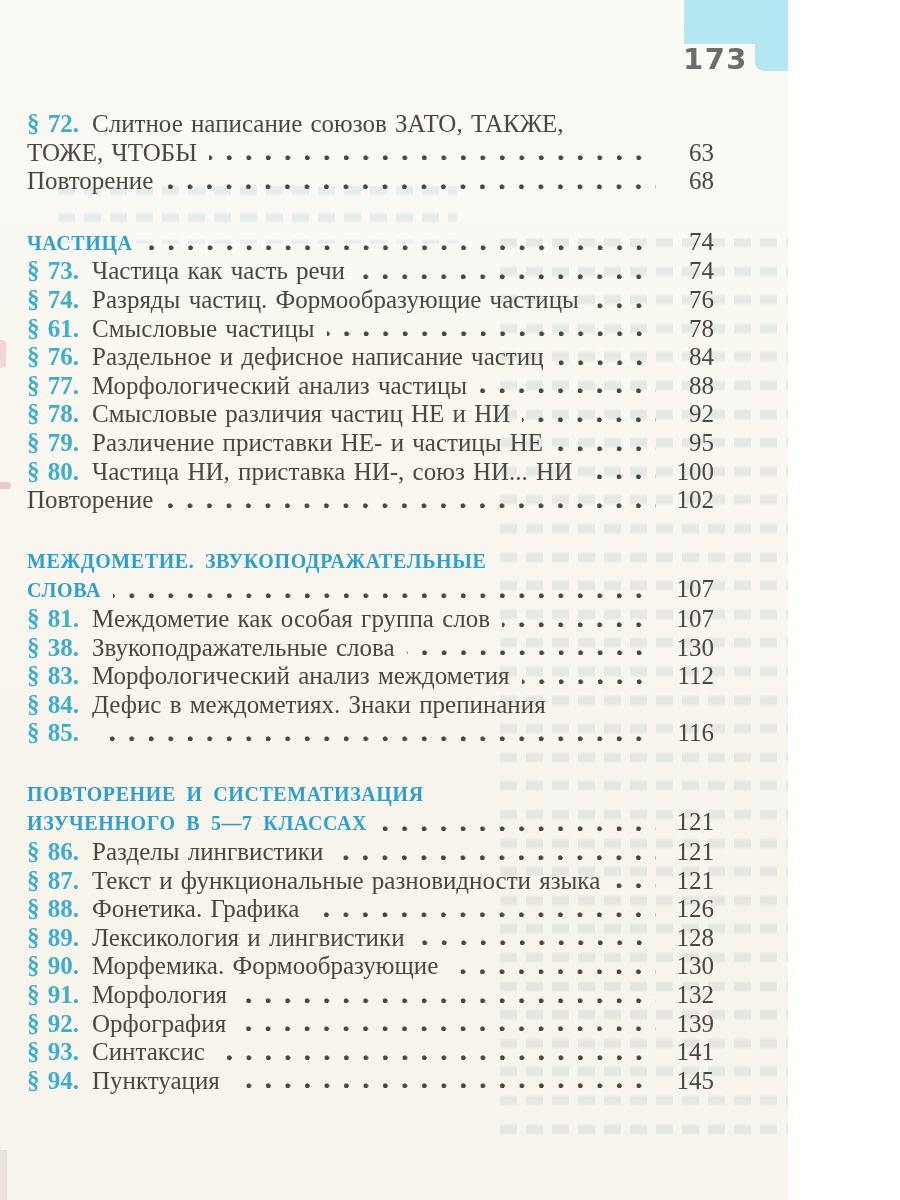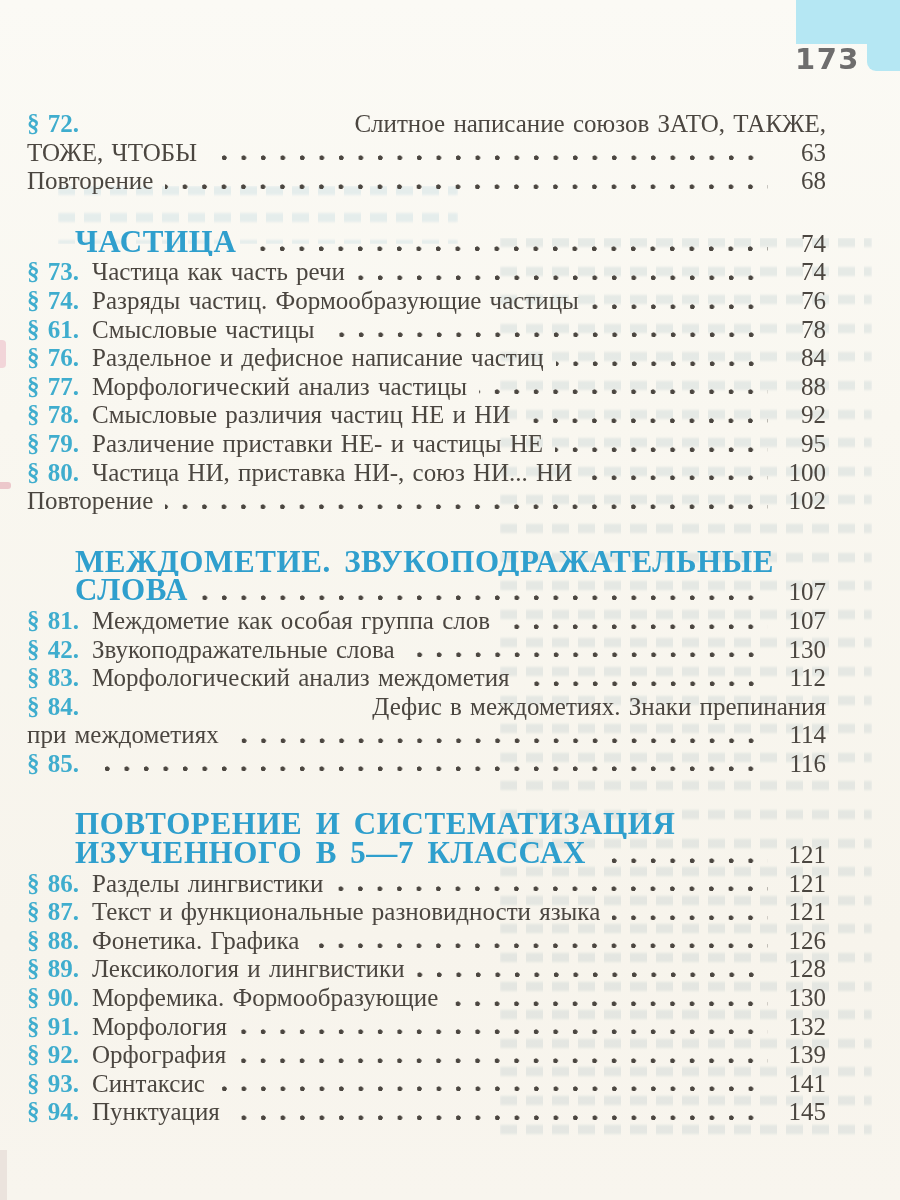--- a/index.html
+++ b/index.html
@@ -1,18 +1,18 @@
 <!DOCTYPE html>
 <html style="--heading-accent: #2f9fcd; --section-number-accent: #3fadce; --body-text: #4b4640; --corner-cyan: #b5e7f3; --folio-gray: #6e6d6d;"><head>
 <meta charset="utf-8">
 <style>
   html,body{margin:0;padding:0;}
   body{width:900px;height:1200px;overflow:hidden;
        font-family:"Liberation Serif","DejaVu Serif",serif;}
-  .page{position:relative;width:900px;height:1200px;overflow:hidden;
+  .page{position:relative;width:788px;height:1200px;overflow:hidden;
         background:linear-gradient(180deg,#fbfaf5 0%,#f9f7f0 35%,#f7f4ec 78%,#f8f5ee 100%);
         color:var(--body-text,#4b4640);}
   
   .corner-a{position:absolute;top:0;right:0;width:104px;height:44px;
             background:var(--corner-cyan,#b5e7f3);}
   .corner-b{position:absolute;top:0;right:0;width:33px;height:71px;
             background:var(--corner-cyan,#b5e7f3);border-radius:0 0 0 9px;}
   
   .folio{position:absolute;top:42px;right:40px;
          font-family:"DejaVu Sans","Liberation Sans",sans-serif;
@@ -27,26 +27,26 @@
   .bleed-top{left:58px;top:186px;width:400px;height:58px;
          background:repeating-linear-gradient(180deg,rgba(98,168,198,0.13) 0 9px,transparent 9px 27px);}
   
   .edge{position:absolute;left:0;}
   .edge-1{top:340px;width:6px;height:28px;background:#efcad0;opacity:.75;border-radius:0 4px 4px 0;}
   .edge-2{top:482px;width:11px;height:7px;background:#e9bcc2;opacity:.8;border-radius:0 3px 3px 0;}
   .edge-3{top:1150px;width:7px;height:50px;background:#e7ded8;opacity:.8;}
   
   .toc{position:absolute;left:27px;right:74px;top:110px;}
   .row{display:flex;align-items:baseline;line-height:28.6px;
-       font-size:25px;word-spacing:2px;white-space:nowrap;justify-content:space-between;}
+       font-size:25px;word-spacing:2px;white-space:nowrap;}
   .row.gap{margin-top:32px;}
   .num{color:var(--section-number-accent,#3fadce);font-weight:700;margin-right:13px;flex:0 0 auto;}
   .txt{flex:0 1 auto;overflow:hidden;}
   .heading .txt{color:var(--heading-accent,#2f9fcd);font-weight:700;
-                font-size:31px;letter-spacing:.6px;word-spacing:5px;margin-left:48px;}
+                font-size:20px;letter-spacing:.6px;word-spacing:5px;}
   .dots{flex:1 1 auto;align-self:flex-end;height:6px;margin:0 6px 6px 12px;
         background-image:radial-gradient(circle at 2.2px 2.8px,var(--body-text,#4b4640) 2.1px,transparent 2.7px);
         background-size:19.5px 6px;background-repeat:repeat-x;
         background-position:right bottom;}
   .pg{flex:0 0 auto;min-width:52px;text-align:right;}
 </style>
 </head>
 <body>
 
 <div class="page">
@@ -142,41 +142,36 @@
         <span class="dots"></span>
         <span class="pg">107</span>
       </div>
       <div class="row">
         <span class="num">§ 81.</span>
         <span class="txt">Междометие как особая группа слов</span>
         <span class="dots"></span>
         <span class="pg">107</span>
       </div>
       <div class="row">
-        <span class="num">§ 42.</span>
+        <span class="num">§ 38.</span>
         <span class="txt">Звукоподражательные слова</span>
         <span class="dots"></span>
         <span class="pg">130</span>
       </div>
       <div class="row">
         <span class="num">§ 83.</span>
         <span class="txt">Морфологический анализ междометия</span>
         <span class="dots"></span>
         <span class="pg">112</span>
       </div>
       <div class="row">
         <span class="num">§ 84.</span>
         <span class="txt">Дефис в междометиях. Знаки препинания</span>
       </div>
       <div class="row">
-        <span class="txt">при междометиях</span>
-        <span class="dots"></span>
-        <span class="pg">114</span>
-      </div>
-      <div class="row">
         <span class="num">§ 85.</span>
         <span class="dots"></span>
         <span class="pg">116</span>
       </div>
       <div class="row heading gap">
         <span class="txt">ПОВТОРЕНИЕ И СИСТЕМАТИЗАЦИЯ</span>
       </div>
       <div class="row heading">
         <span class="txt">ИЗУЧЕННОГО В 5—7 КЛАССАХ</span>
         <span class="dots"></span>

